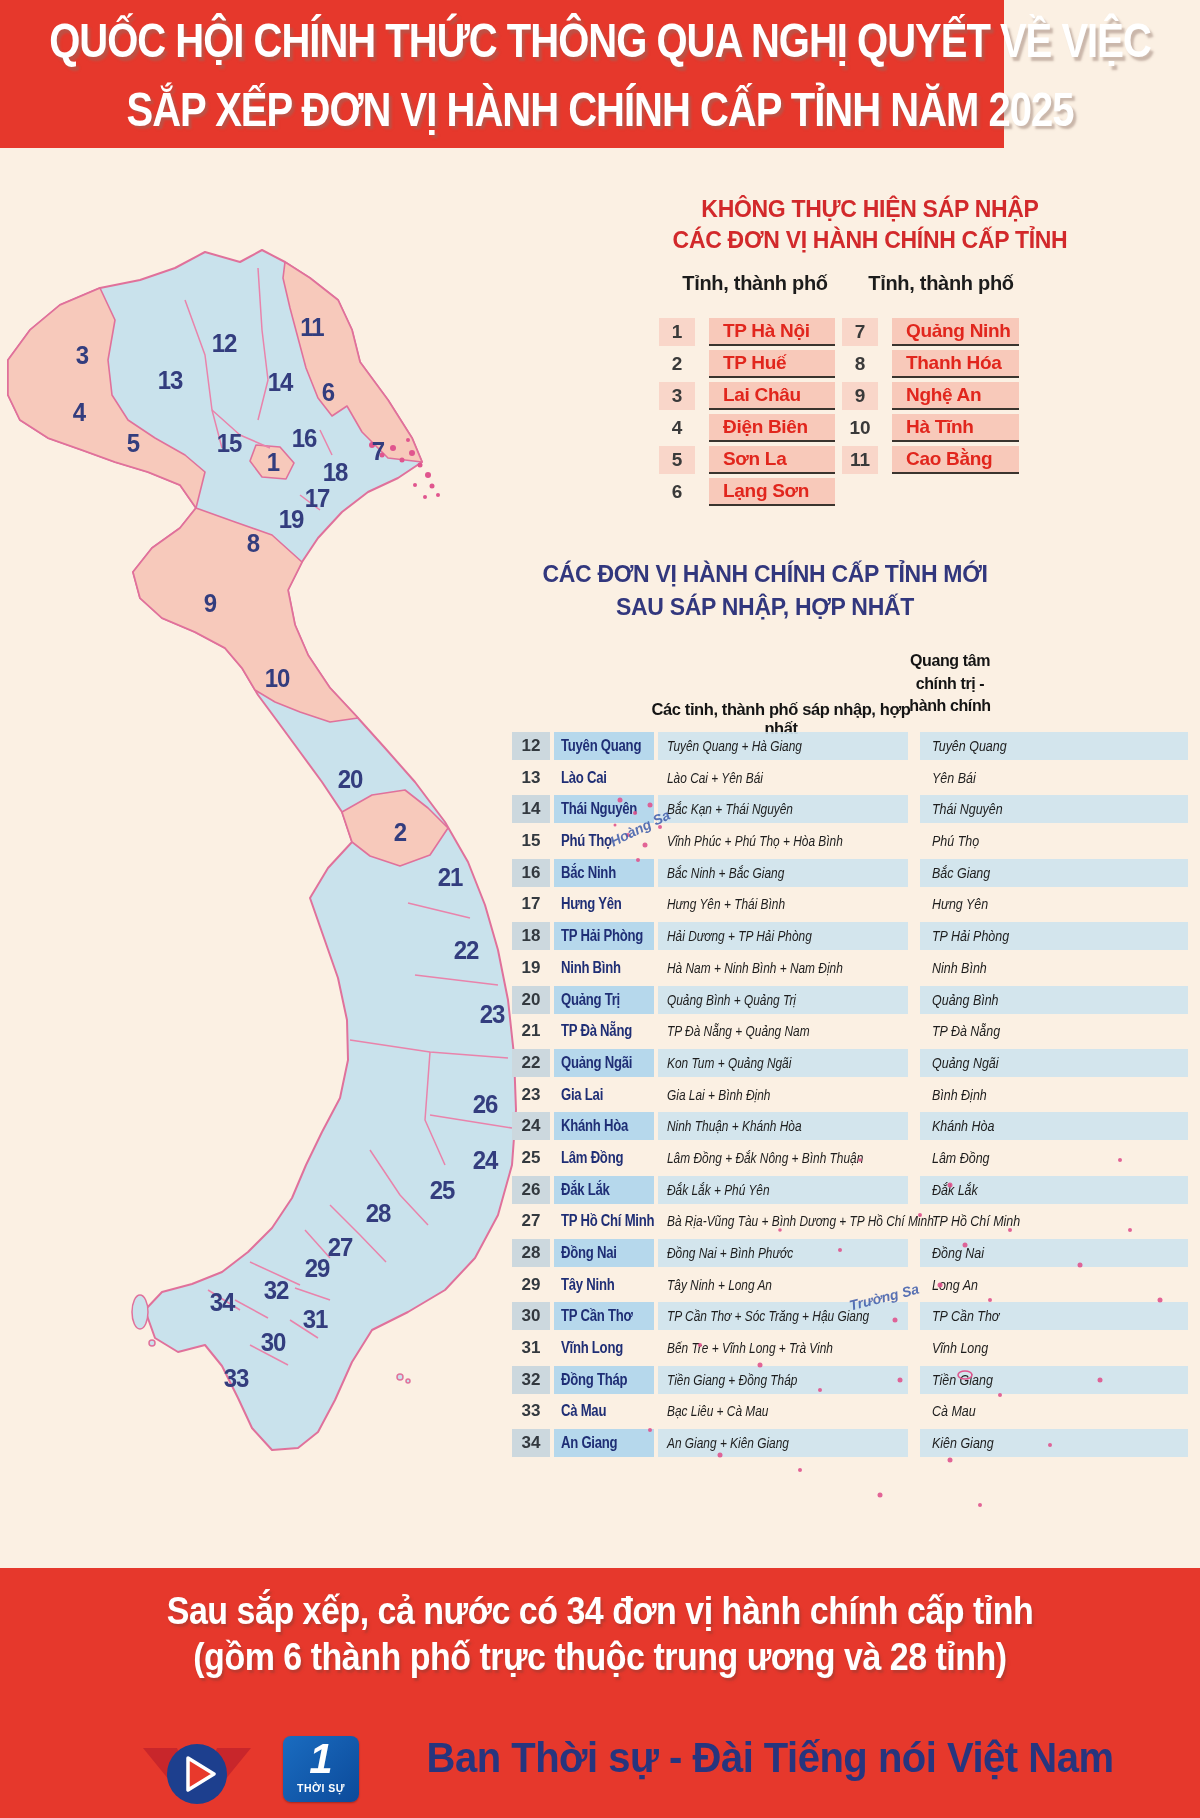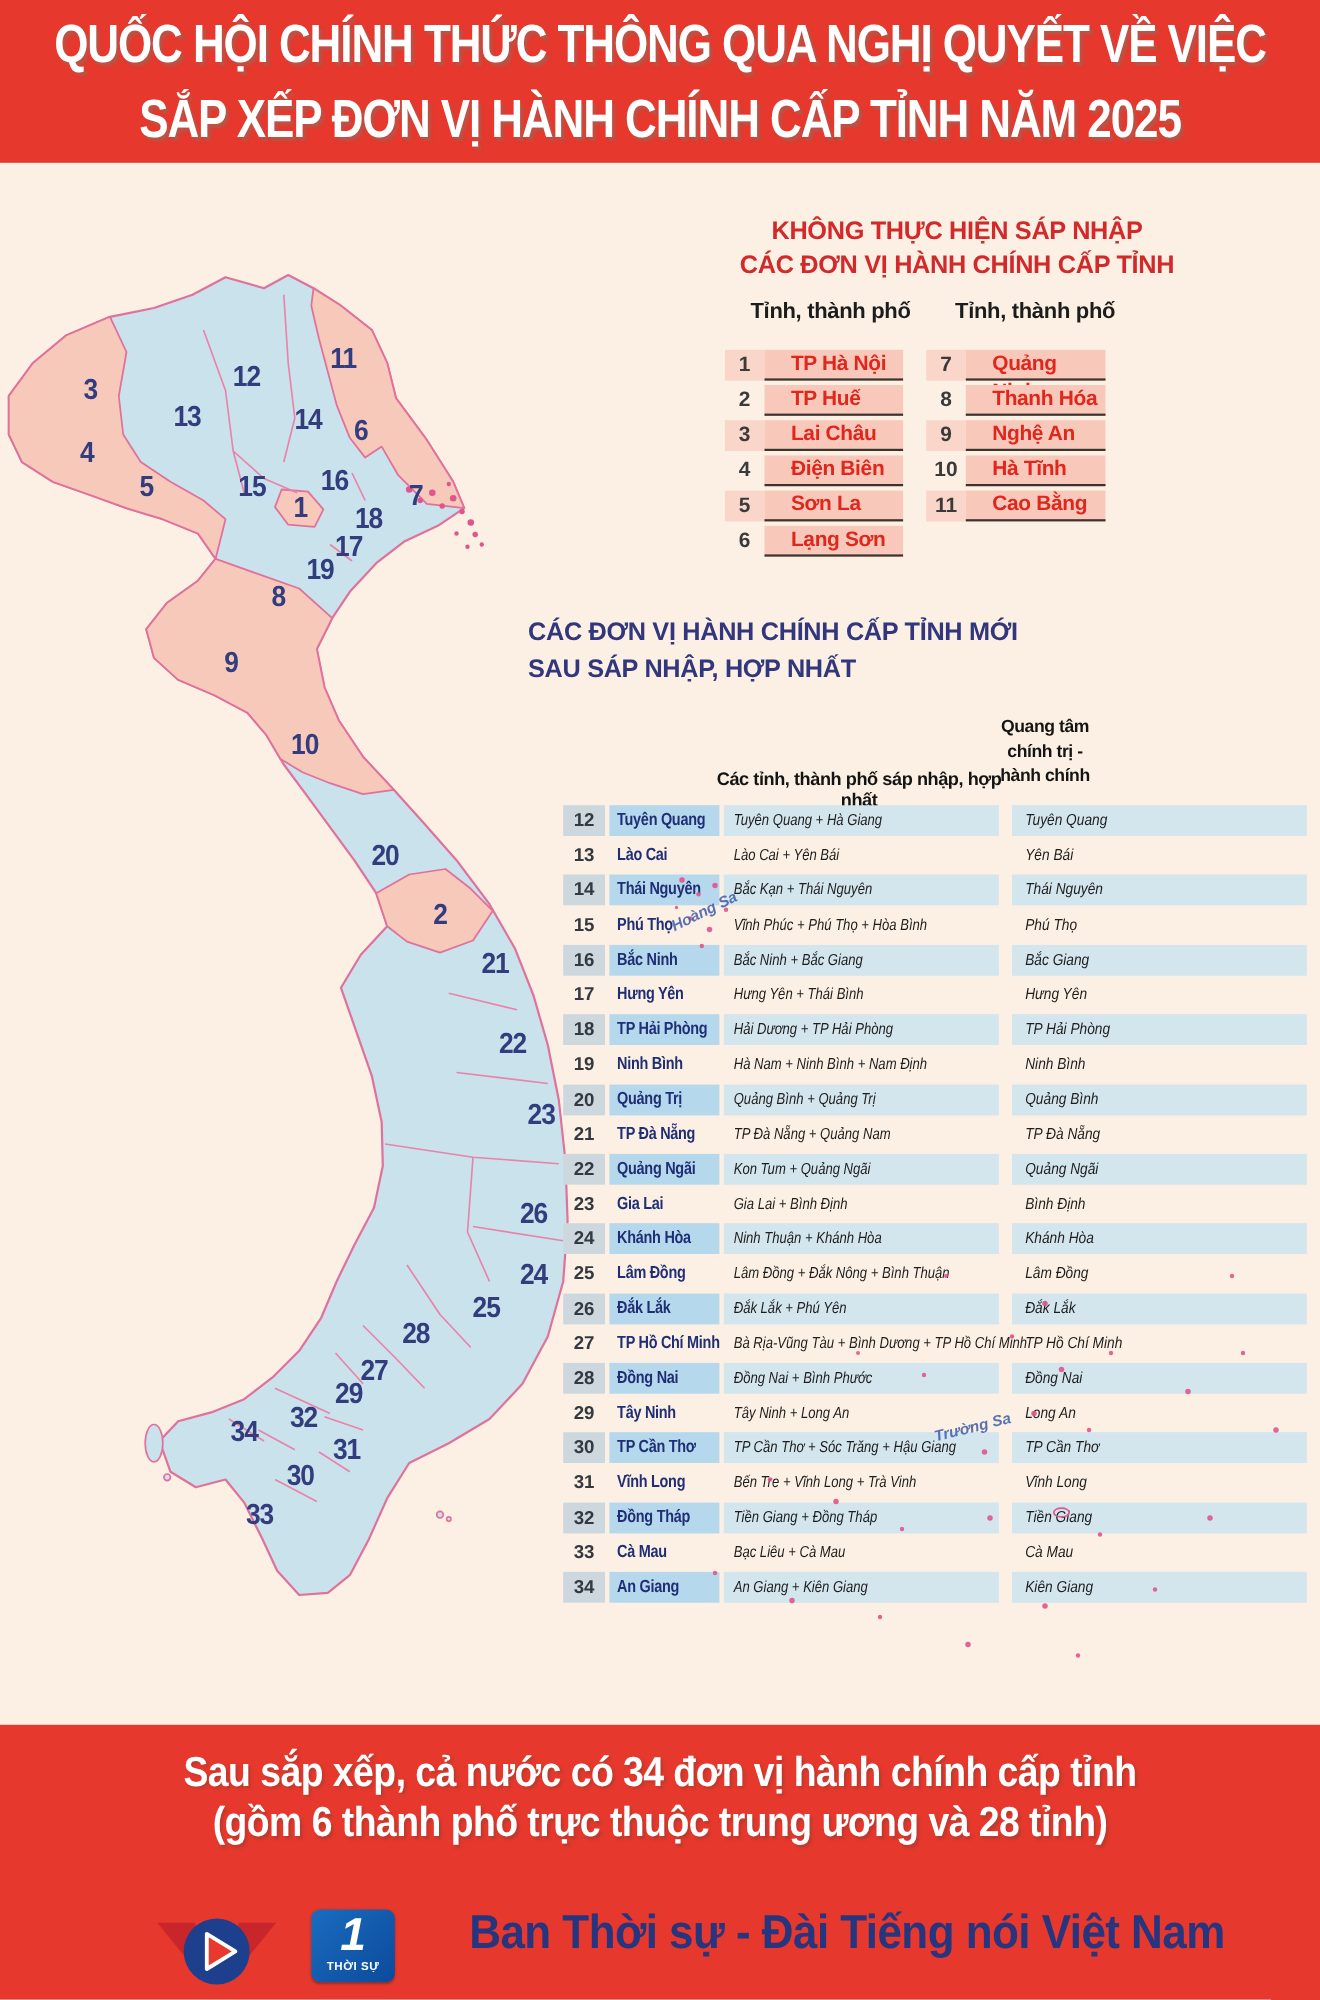--- a/index.html
+++ b/index.html
@@ -7,21 +7,21 @@
     --redtext:#e1261d; --salmon:#f7c9bb; --salmoncell:#f8c9ba;
     --mapblue:#c9e2ec; --band:#cfe4ee; --bandname:#b6d8ec; --bandnum:#ccd8de;
     --creditnavy:#27357e; --tileblue:#1360ae; --speck:#e0558e; --borderpink:#e0719b;
     --cream:#fbf0e3;
   }
   *{margin:0;padding:0;box-sizing:border-box;}
   body{font-family:"Liberation Sans","DejaVu Sans",sans-serif;background:#888;}
   .poster{position:relative;width:1200px;height:1818px;background:var(--cream);overflow:hidden;margin:0 auto;}
 
   
-  .hdr{position:absolute;left:0;top:0;width:1200px;height:148px;background:var(--red);}
+  .hdr{position:absolute;left:0;top:0;width:1004px;height:148px;background:var(--red);}
   .hdr-text{position:absolute;left:0;top:6px;width:1200px;transform:scaleY(1.22);transform-origin:center top;text-align:center;}
   .hdr-line{font-size:40px;font-weight:bold;letter-spacing:-1px;color:#fff;line-height:56px;white-space:nowrap;
             text-shadow:3px 3px 2px rgba(140,110,100,.45);}
 
   
   .bodyarea{position:absolute;left:0;top:148px;width:1200px;height:1420px;}
   .maplayer{position:absolute;inset:0;}
   .maplayer svg{position:absolute;left:0;top:0;}
   .map-num{position:absolute;transform:translate(-50%,-50%) scaleY(1.1);font-size:24px;font-weight:bold;color:#333d7e;letter-spacing:-1px;}
 
@@ -29,27 +29,27 @@
   .sea-label{position:absolute;font-size:14px;font-weight:bold;font-style:italic;color:#3d5cab;opacity:.85;white-space:nowrap;}
 
   
   .t1-title{position:absolute;left:560px;top:46px;width:620px;text-align:center;color:var(--titlered);
             font-size:23px;font-weight:bold;line-height:31px;letter-spacing:-0.3px;z-index:2;}
   .t1-colhdr{position:absolute;width:200px;text-align:center;font-size:20px;font-weight:bold;color:#1c1c1c;z-index:2;letter-spacing:-0.3px;}
   .t1-col{position:absolute;z-index:2;}
   .t1-row{display:flex;height:28px;margin-bottom:4px;}
   .t1-num{width:36px;text-align:center;line-height:28px;font-size:19px;color:#3a3a3a;font-weight:bold;}
   .t1-num.pinkbg{background:#f9d6c9;}
-  .t1-name{margin-left:0;background:var(--salmoncell);border-bottom:2px solid #3a342e;
-           line-height:26px;padding-left:24px;font-size:19px;font-weight:bold;color:var(--redtext);letter-spacing:-0.3px;}
+  .t1-name{margin-left:14px;background:var(--salmoncell);border-bottom:2px solid #3a342e;
+           line-height:26px;padding-left:14px;font-size:19px;font-weight:bold;color:var(--redtext);letter-spacing:-0.3px;}
   .t1-col.a .t1-name{width:126px;}
   .t1-col.b .t1-name{width:127px;}
 
   
-  .t2-title{position:absolute;left:480px;top:410px;width:570px;text-align:left;color:var(--navy);
+  .t2-title{position:absolute;left:480px;top:410px;width:570px;text-align:center;color:var(--navy);
             font-size:23px;font-weight:bold;line-height:33px;letter-spacing:-0.3px;z-index:2;}
   .t2-h1{position:absolute;left:540px;top:478px;width:116px;text-align:center;font-size:16px;font-weight:bold;
          color:#141414;line-height:22.5px;z-index:2;letter-spacing:-0.4px;}
   .t2-h2{position:absolute;left:648px;top:552px;width:266px;text-align:center;font-size:16.5px;font-weight:bold;
          color:#141414;z-index:2;letter-spacing:-0.4px;}
   .t2-h3{position:absolute;left:892px;top:502px;width:116px;text-align:center;font-size:16px;font-weight:bold;
          color:#141414;line-height:22.5px;z-index:2;letter-spacing:-0.4px;}
   .t2-rows{position:absolute;left:0;top:584px;width:1200px;z-index:2;}
   .t2-row{position:relative;height:28px;margin-bottom:3.7px;}
   .t2-cell{position:absolute;top:0;height:28px;}

